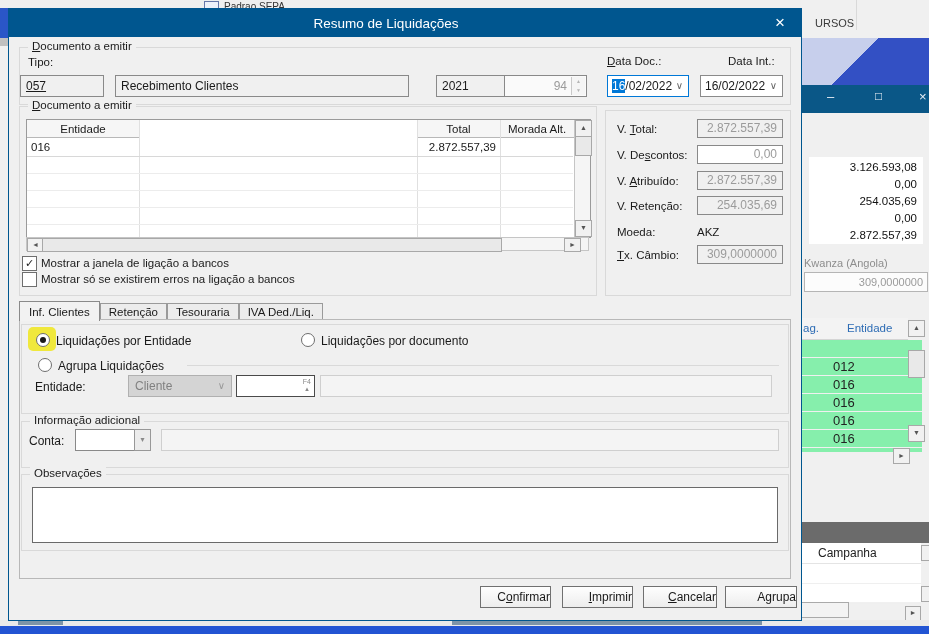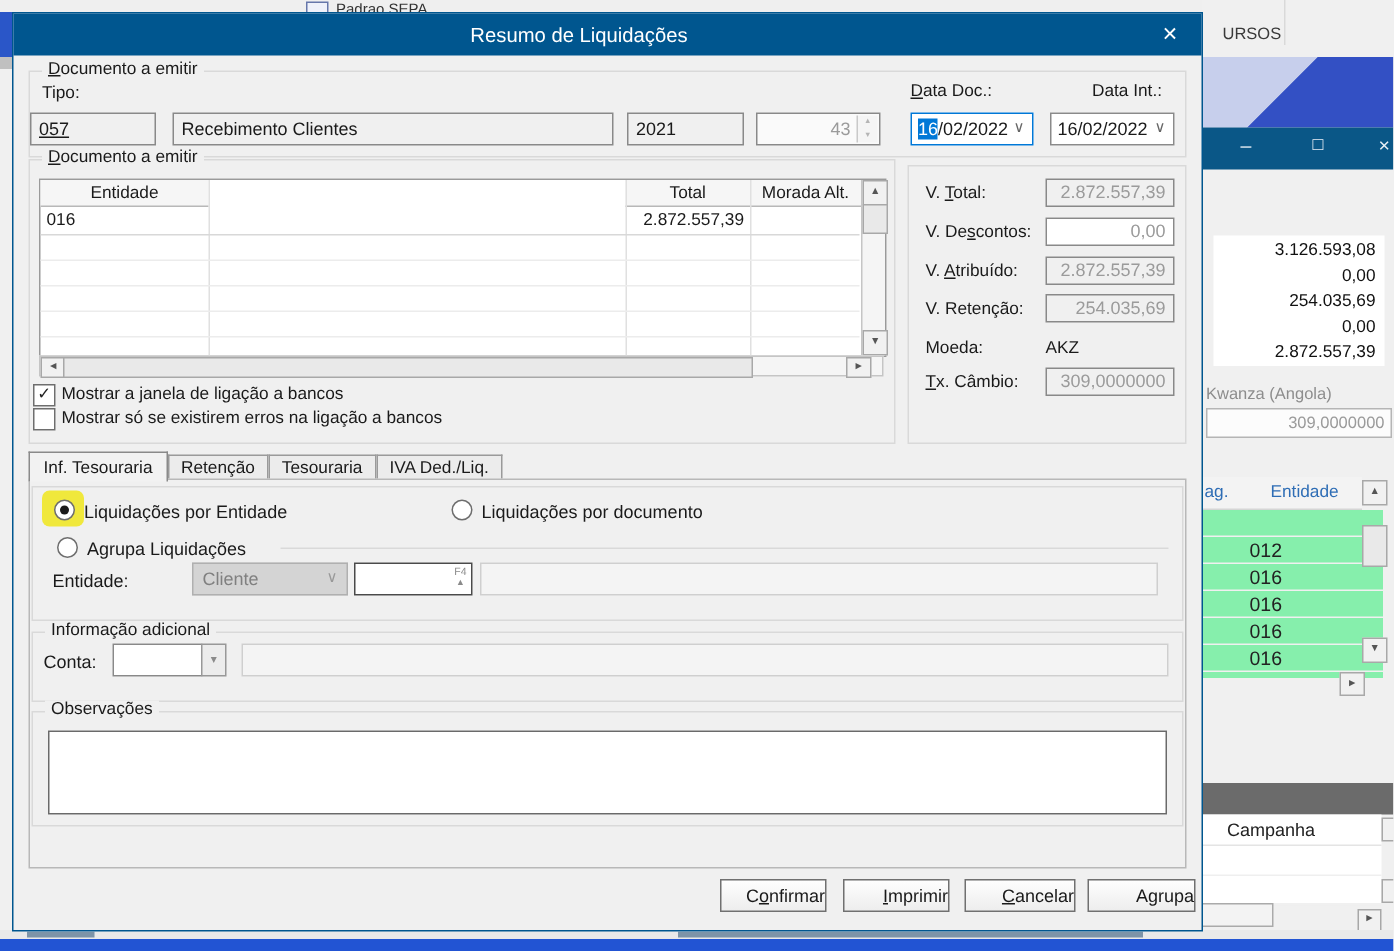--- a/index.html
+++ b/index.html
@@ -185,23 +185,23 @@
     <span>Resumo de Liquidações</span>
   </div>
   <div class="title-close">×</div>
 
   <div class="gbox" style="left:10px;top:38px;width:770px;height:56px;">
     <span class="glabel"><u>D</u>ocumento a emitir</span>
   </div>
   <div class="lbl" style="left:19px;top:47px;">Tipo:</div>
   <div class="fld" style="left:11px;top:66px;width:84px;text-decoration:underline;">057</div>
   <div class="fld" style="left:106px;top:66px;width:294px;">Recebimento Clientes</div>
-  <div class="fld" style="left:409px;top:66px;width:78px;">2021</div>
+  <div class="fld" style="left:427px;top:66px;width:78px;">2021</div>
   <div class="fld gray right" style="left:495px;top:66px;width:83px;padding-right:19px;background:#fafafa;">
-    <span>43</span>
+    <span>94</span>
     <span class="spin">
       <div>▲</div>
       <div>▼</div>
     </span>
   </div>
   <div class="lbl" style="left:598px;top:46px;"><u>D</u>ata Doc.:</div>
   <div class="lbl" style="left:691px;top:46px;padding-left:28px;">Data Int.:</div>
   <div class="datefld focus" style="left:598px;top:66px;width:82px;">
     <span class="sel">16</span><span>/02/2022</span>
     <span class="chev">∨</span>
@@ -252,21 +252,21 @@
   <div class="lbl" style="left:608px;top:166px;">V. <u>A</u>tribuído:</div>
   <div class="fld gray right" style="left:688px;top:162px;width:86px;height:19px;line-height:17px;">2.872.557,39</div>
   <div class="lbl" style="left:608px;top:191px;">V. Retenção:</div>
   <div class="fld gray right" style="left:688px;top:187px;width:86px;height:19px;line-height:17px;">254.035,69</div>
   <div class="lbl" style="left:608px;top:217px;">Moeda:</div>
   <div class="lbl" style="left:688px;top:217px;">AKZ</div>
   <div class="lbl" style="left:608px;top:240px;"><u>T</u>x. Câmbio:</div>
   <div class="fld gray right" style="left:688px;top:236px;width:86px;height:19px;line-height:17px;">309,0000000</div>
 
   <div class="tabs">
-    <div class="tab active">Inf. Tesouraria</div>
+    <div class="tab active">Inf. Clientes</div>
     <div class="tab">Retenção</div>
     <div class="tab">Tesouraria</div>
     <div class="tab">IVA Ded./Liq.</div>
   </div>
   <div class="tabpanel"></div>
 
   <div class="innerbox"></div>
   <div class="hl" style="left:19px;top:318px;width:28px;height:24px;"></div>
   <div class="radio" style="left:27px;top:324px;">
       <span class="dot"></span>

